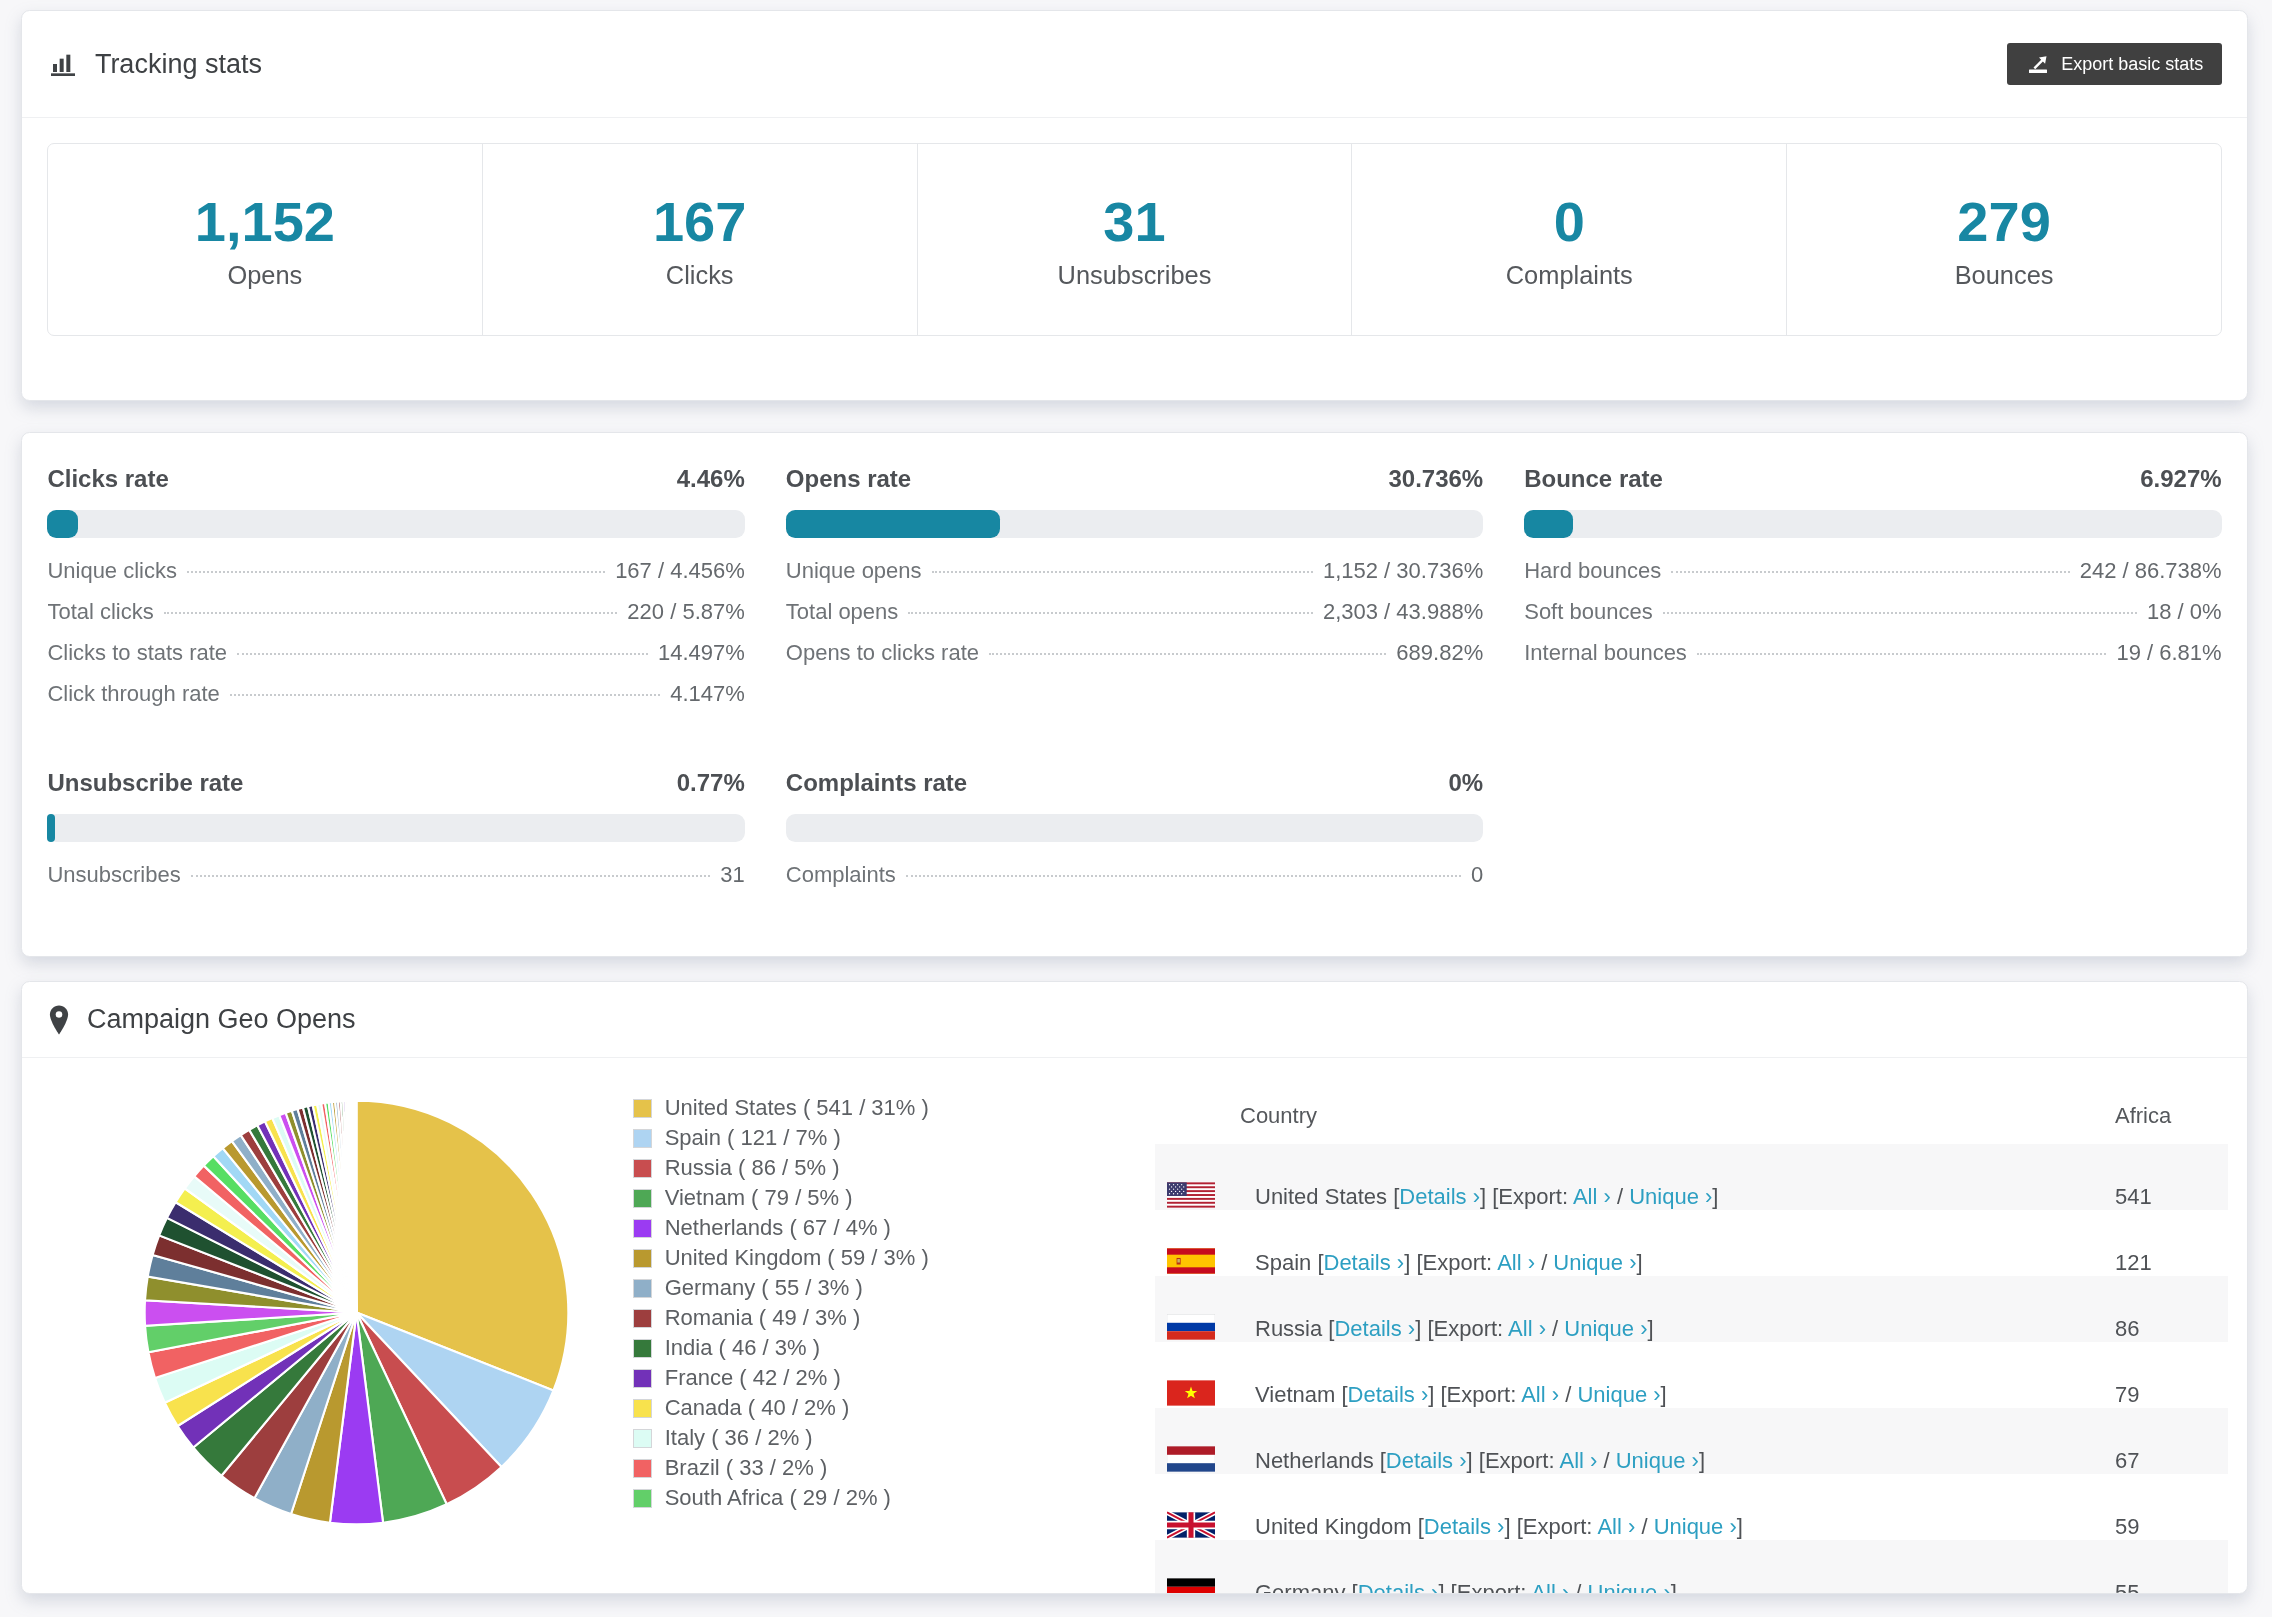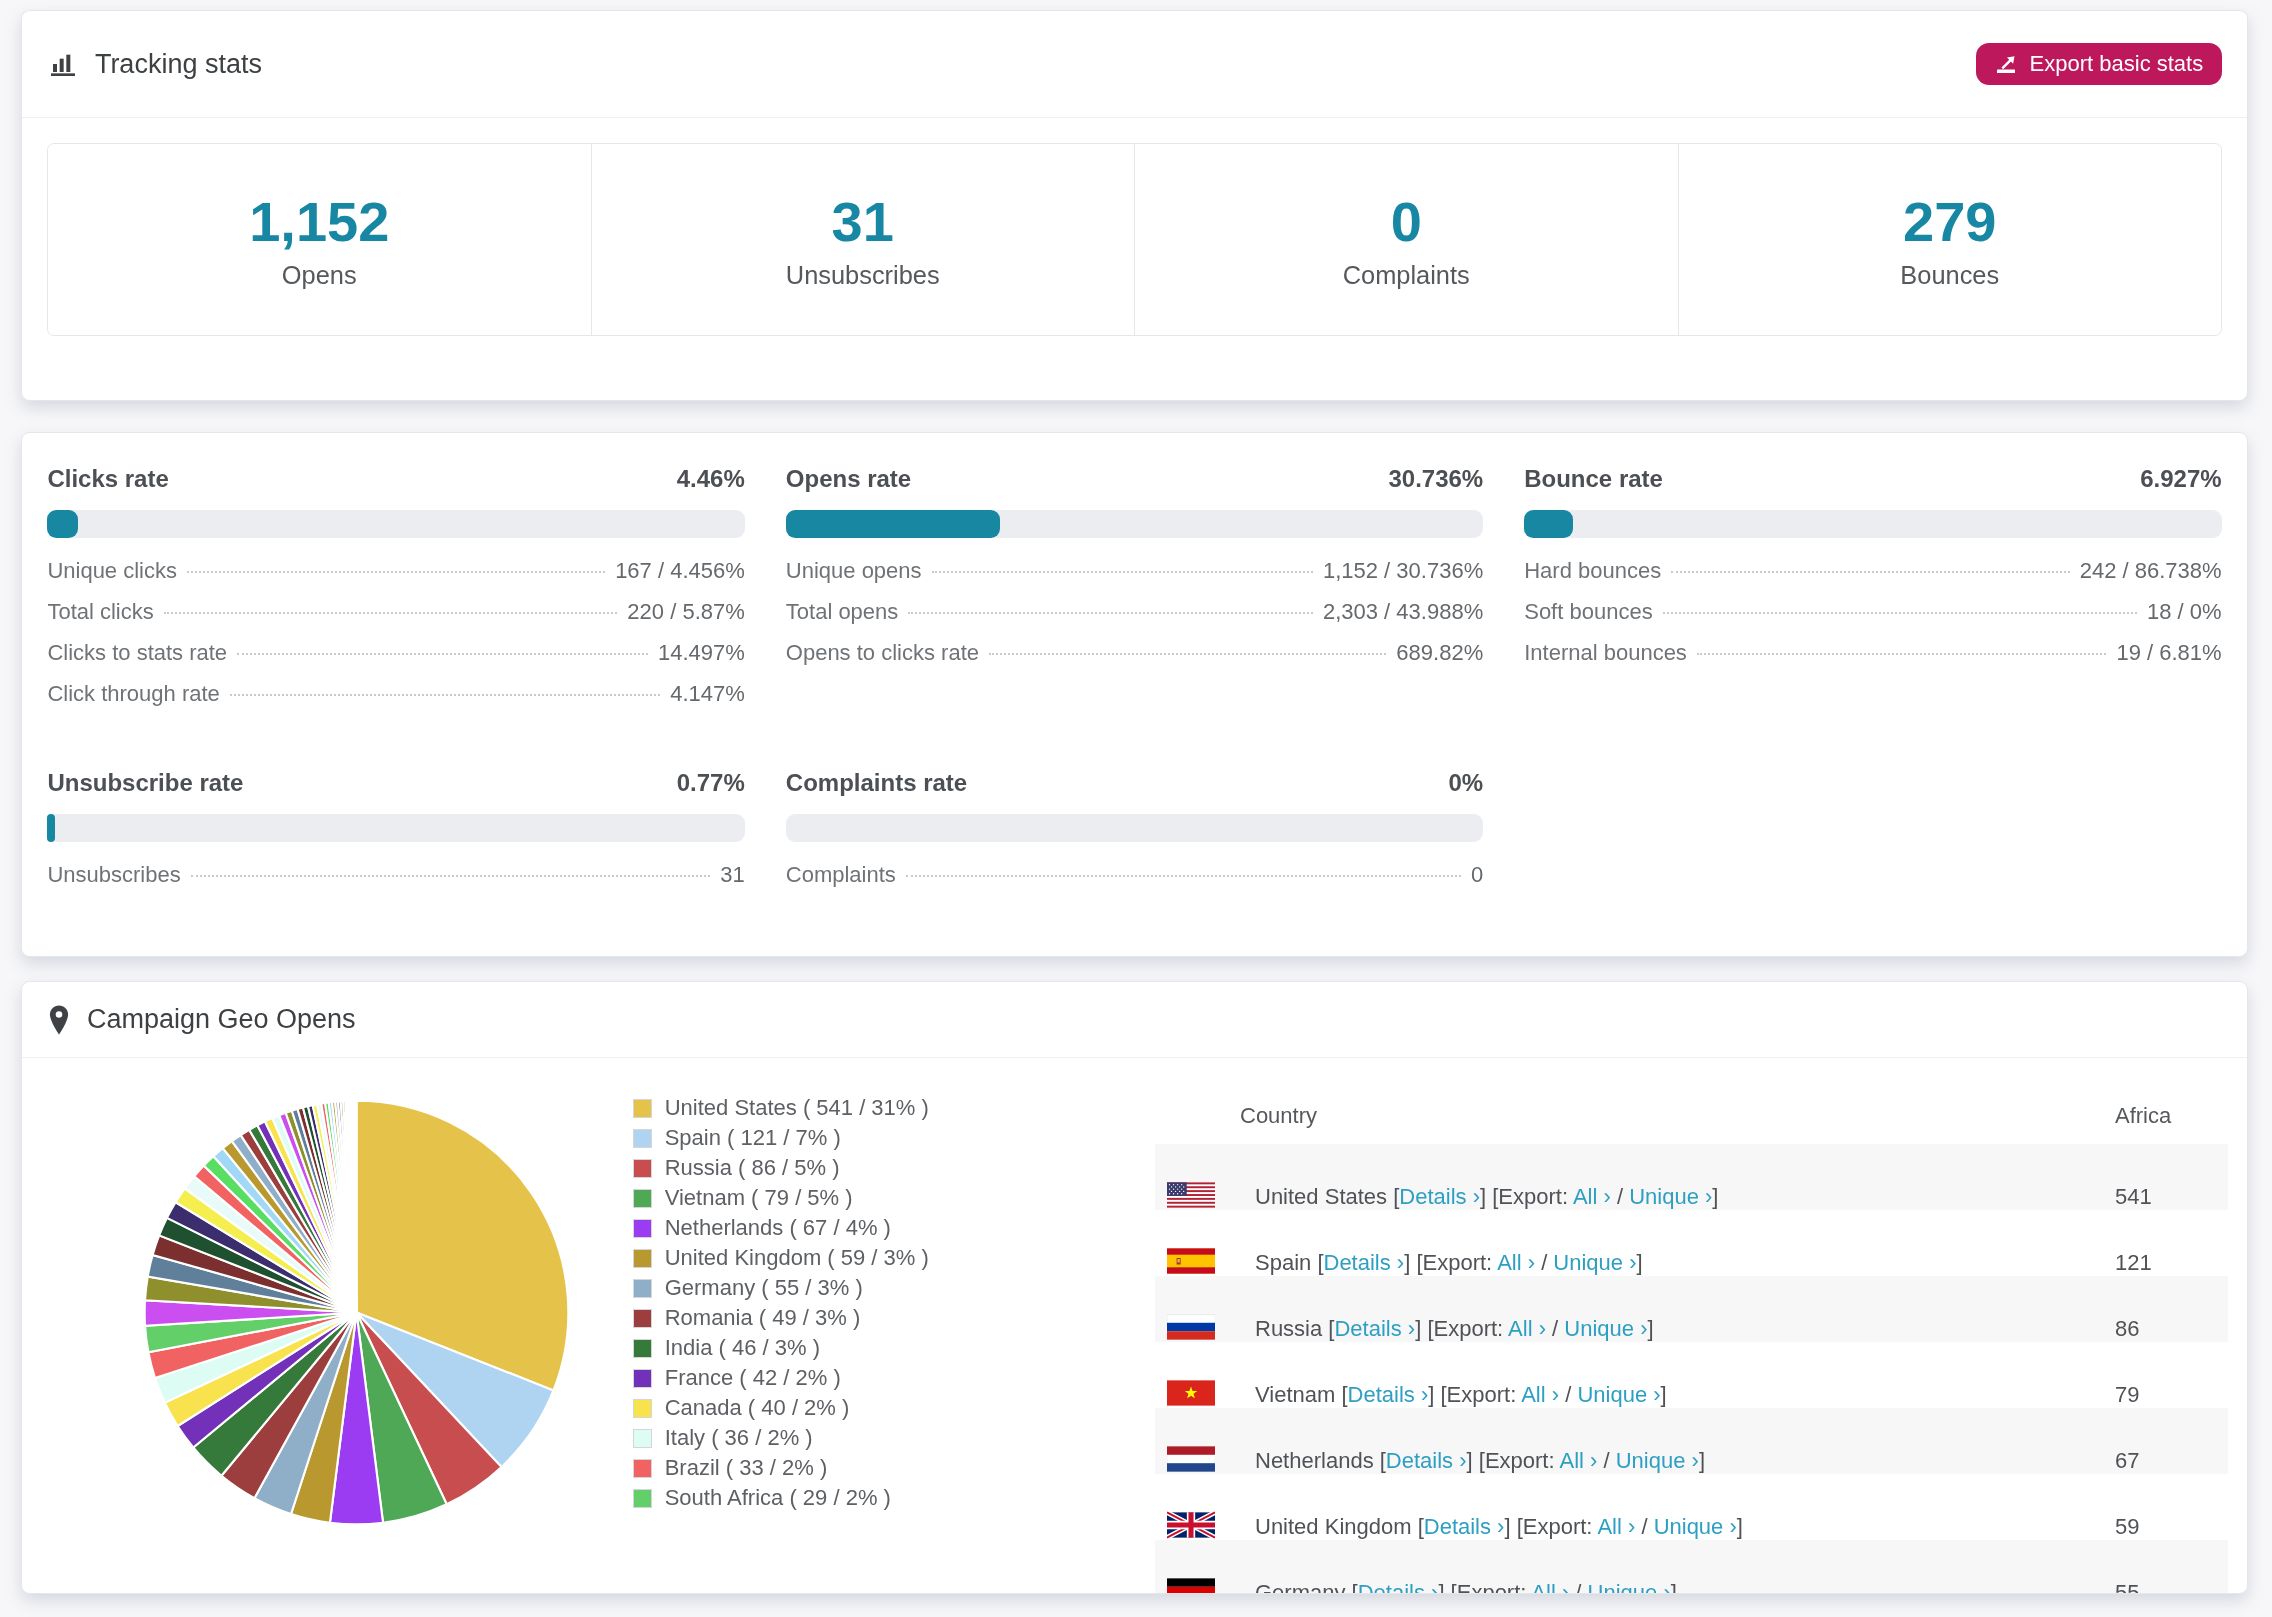--- a/index.html
+++ b/index.html
@@ -23,22 +23,22 @@
     display:flex;align-items:center;justify-content:space-between;
     padding:0 25.4px;border-bottom:1.4px solid #eff0f2;
   }
   .card-tracking .card-head{height:106px}
   .card-geo .card-head{height:75px}
   .head-left{display:flex;align-items:center;gap:15.5px}
   .head-title{font-size:27px;color:#3e4144;font-weight:400}
 
   .export-btn{
     display:flex;align-items:center;gap:11.3px;
-    background:#be185d;color:#fff;border:none;border-radius:13px;
-    height:42px;padding:0 18.4px;font-size:22px;font-family:inherit;cursor:pointer;
+    background:#404040;color:#fff;border:none;border-radius:3px;
+    height:42px;padding:0 18.4px;font-size:18px;font-family:inherit;cursor:pointer;
   }
 
   .stats-box{
     margin:25px 25px 0 25px;height:193px;border:1.4px solid #e5e7ea;border-radius:7px;
     display:flex;box-sizing:border-box;
   }
   .stat-cell{flex:1;display:flex;flex-direction:column;align-items:center;justify-content:center;gap:7px}
   .stat-cell + .stat-cell{border-left:1.4px solid #e5e7ea}
   .stat-value{font-size:56px;font-weight:bold;color:#1887a3}
   .stat-label{font-size:25.4px;color:#55585c}
@@ -101,20 +101,24 @@
           </g>
         </svg>
       </span>
       <span>Export basic stats</span>
     </button>
   </header>
   <div class="stats-box" id="stats-box">
       <div class="stat-cell">
         <div class="stat-value">1,152</div>
         <div class="stat-label">Opens</div>
+      </div>
+      <div class="stat-cell">
+        <div class="stat-value">167</div>
+        <div class="stat-label">Clicks</div>
       </div>
       <div class="stat-cell">
         <div class="stat-value">31</div>
         <div class="stat-label">Unsubscribes</div>
       </div>
       <div class="stat-cell">
         <div class="stat-value">0</div>
         <div class="stat-label">Complaints</div>
       </div>
       <div class="stat-cell">

